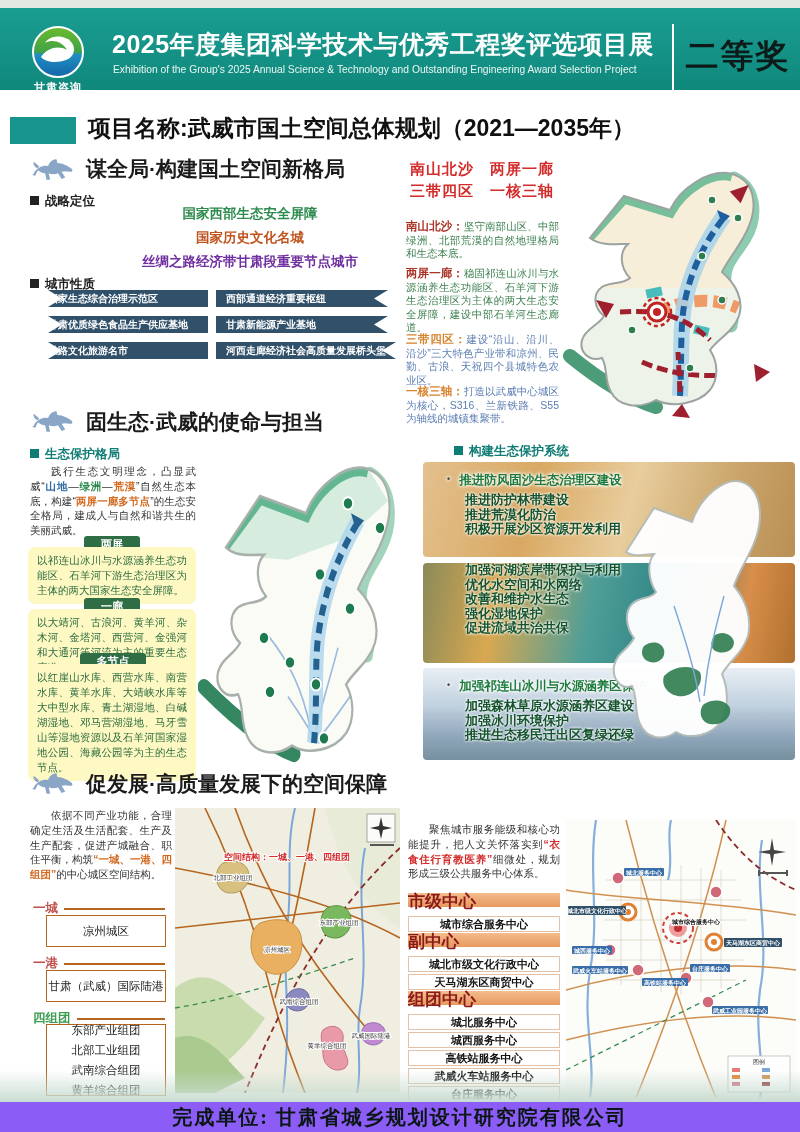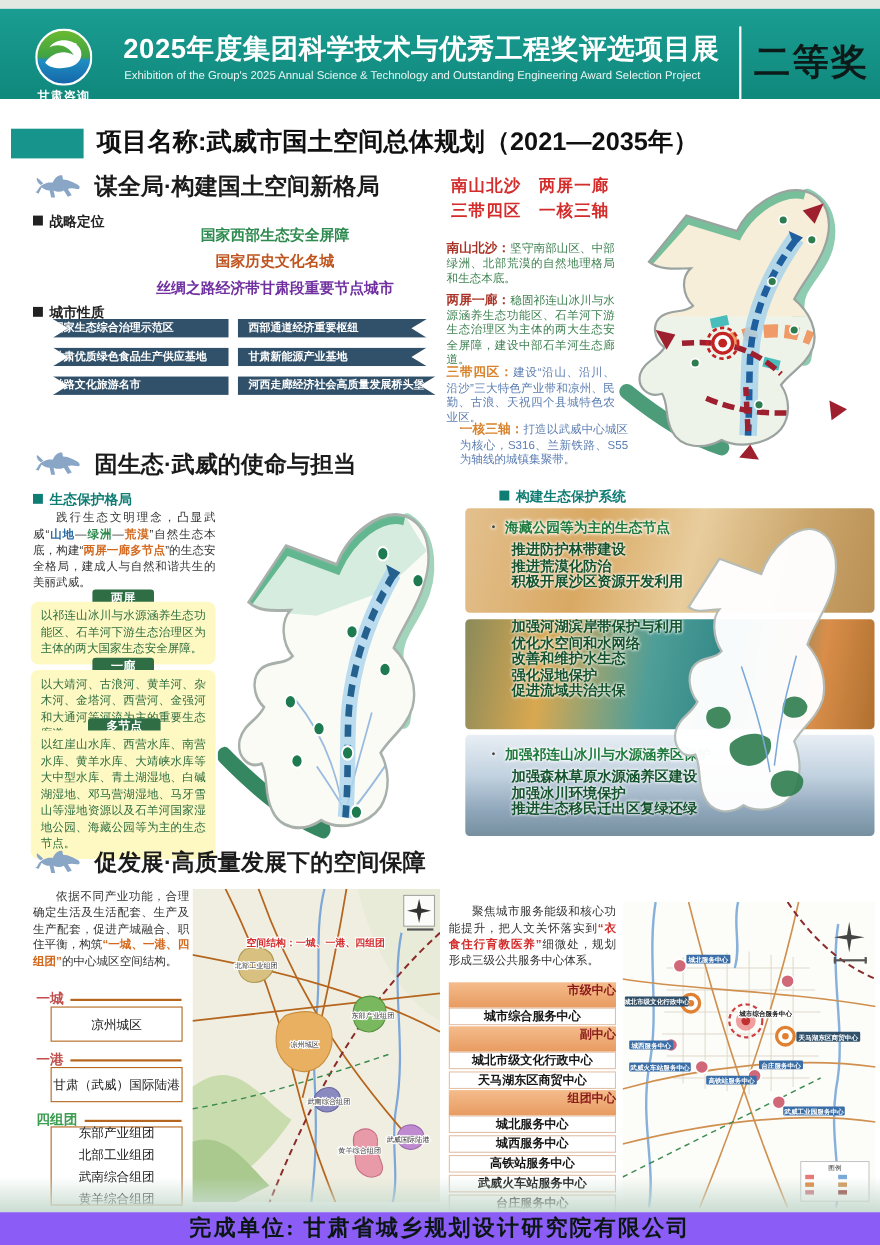--- a/index.html
+++ b/index.html
@@ -50,21 +50,21 @@
   .card .ct::before{content:"•";margin-right:9px;color:#444;font-size:9px;vertical-align:2px;}
   .card ul{margin:0;padding:0;}
   .card li{list-style:none;font-size:13px;font-weight:bold;color:#14532d;line-height:14.5px;margin-left:42px;
            text-shadow:0 0 3px #fff,0 0 3px #fff;}
   
   .box-label{display:flex;align-items:center;gap:6px;font-size:12.5px;font-weight:900;white-space:nowrap;}
   .box-label::after{content:"";flex:1;height:2px;background:#b5651d;}
   .lbl-or{color:#c0504d;} .lbl-gr{color:#3a9d4f;}
   .obox{border:1.6px solid #b5651d;display:flex;flex-direction:column;justify-content:center;align-items:center;
         font-size:11.5px;color:#1a1a1a;gap:5px;}
-  .chdr{background:linear-gradient(#f4bc8c,#e79a5f);color:#8b1a1a;font-weight:900;font-size:11px;text-align:right;height:24px;line-height:17px;}
+  .chdr{background:linear-gradient(#f4bc8c,#e79a5f);color:#8b1a1a;font-weight:900;font-size:17px;text-align:left;height:14px;line-height:17px;}
   .crow{background:#fff;border:1px solid #e3c0a8;font-weight:bold;font-size:11px;color:#141414;text-align:center;height:14px;line-height:14px;margin-top:4px;}
   
   .pregrad{top:1070px;left:0;width:800px;height:32px;background:linear-gradient(180deg,rgba(200,218,207,0) 0%,#c9dcd1 100%);}
   .foot{top:1102px;left:0;width:800px;height:30px;background:#8b5cf6;}
   .foot-text{width:100%;text-align:center;line-height:30px;color:#0b1715;font-size:20px;font-weight:900;letter-spacing:2px;
              font-family:"Liberation Serif","DejaVu Serif",serif;}
   svg text{font-family:"Liberation Sans","DejaVu Sans",sans-serif;}
   .mlab{paint-order:stroke;stroke:#ffffff;stroke-width:2px;}
 </style>
 </head>
@@ -116,21 +116,21 @@
   <div class="abs chip r" style="top:316px;left:216px;width:162px;">甘肃新能源产业基地</div>
   <div class="abs chip l" style="top:342px;left:48px;width:148px;">丝路文化旅游名市</div>
   <div class="abs chip r" style="top:342px;left:216px;width:170px;">河西走廊经济社会高质量发展桥头堡</div>
 
   <div class="abs hl" style="top:160px;left:406px;width:152px;">南山北沙　两屏一廊</div>
   <div class="abs hl" style="top:182px;left:406px;width:152px;">三带四区　一核三轴</div>
 
   <p class="abs para" style="top:220px;left:406px;width:153px;margin:0;"><span class="lb lb-red">南山北沙：</span><span class="tx-g">坚守南部山区、中部绿洲、北部荒漠的自然地理格局和生态本底。</span></p>
   <p class="abs para" style="top:267px;left:406px;width:153px;margin:0;"><span class="lb lb-red">两屏一廊：</span><span class="tx-g">稳固祁连山冰川与水源涵养生态功能区、石羊河下游生态治理区为主体的两大生态安全屏障，建设中部石羊河生态廊道。</span></p>
   <p class="abs para" style="top:333px;left:406px;width:153px;margin:0;"><span class="lb lb-or">三带四区：</span><span class="tx-b">建设“沿山、沿川、沿沙”三大特色产业带和凉州、民勤、古浪、天祝四个县城特色农业区。</span></p>
-  <p class="abs para" style="top:385px;left:418px;width:153px;margin:0;"><span class="lb lb-or">一核三轴：</span><span class="tx-b">打造以武威中心城区为核心，S316、兰新铁路、S55为轴线的城镇集聚带。</span></p>
+  <p class="abs para" style="top:385px;left:406px;width:153px;margin:0;"><span class="lb lb-or">一核三轴：</span><span class="tx-b">打造以武威中心城区为核心，S316、兰新铁路、S55为轴线的城镇集聚带。</span></p>
 
   <svg class="abs" style="top:160px;left:562px;" width="235" height="258" viewBox="0 0 235 258">
     <defs>
         <clipPath id="m1c">
           <path d="M28 78 L62 36 L108 50 C118 28 148 8 170 14 C192 20 196 44 187 66 C180 84 168 96 160 112 C174 124 182 140 177 156 C171 172 157 178 148 190 C156 202 157 218 148 230 C136 244 110 248 94 240 C76 250 56 246 49 232 C42 220 46 208 40 198 C27 202 17 192 20 180 C24 168 36 166 42 156 C32 148 30 134 40 127 C50 121 60 125 68 118 C58 108 57 92 66 84 C54 84 38 86 28 78 Z"></path>
         </clipPath>
       </defs>
     <path d="M172 18 C196 30 194 60 183 78 C173 95 161 104 163 122 C167 138 173 150 169 166" fill="none" stroke="#5cb68e" stroke-width="13" stroke-linecap="round" opacity="0.7"></path>
     <path d="M8 196 C30 214 60 236 94 247" fill="none" stroke="#2e8b62" stroke-width="14" stroke-linecap="round" opacity="0.85"></path>
     <g clip-path="url(#m1c)">
@@ -216,21 +216,21 @@
           <circle cx="118" cy="190" r="5"></circle>
           <circle cx="126" cy="234" r="5"></circle>
       </g>
     </g>
     <path d="M28 78 L62 36 L108 50 C118 28 148 8 170 14 C192 20 196 44 187 66 C180 84 168 96 160 112 C174 124 182 140 177 156 C171 172 157 178 148 190 C156 202 157 218 148 230 C136 244 110 248 94 240 C76 250 56 246 49 232 C42 220 46 208 40 198 C27 202 17 192 20 180 C24 168 36 166 42 156 C32 148 30 134 40 127 C50 121 60 125 68 118 C58 108 57 92 66 84 C54 84 38 86 28 78 Z" fill="none" stroke="#a8b0ac" stroke-width="2.2"></path>
   </svg>
 
   <div class="abs shead teal" style="top:443px;left:424px;padding-left:30px;"><span class="sq"></span><span>构建生态保护系统</span></div>
 
   <div class="abs card ph1" style="top:462px;left:423px;width:372px;height:95px;">
-    <div class="ct">海藏公园等为主的生态节点</div>
+    <div class="ct">推进防风固沙生态治理区建设</div>
     <ul>
       <li>推进防护林带建设</li>
       <li>推进荒漠化防治</li>
       <li>积极开展沙区资源开发利用</li>
     </ul>
   </div>
   <div class="abs card ph2" style="top:563px;left:423px;width:372px;height:100px;">
     <ul>
       <li>加强河湖滨岸带保护与利用</li>
       <li>优化水空间和水网络</li>

